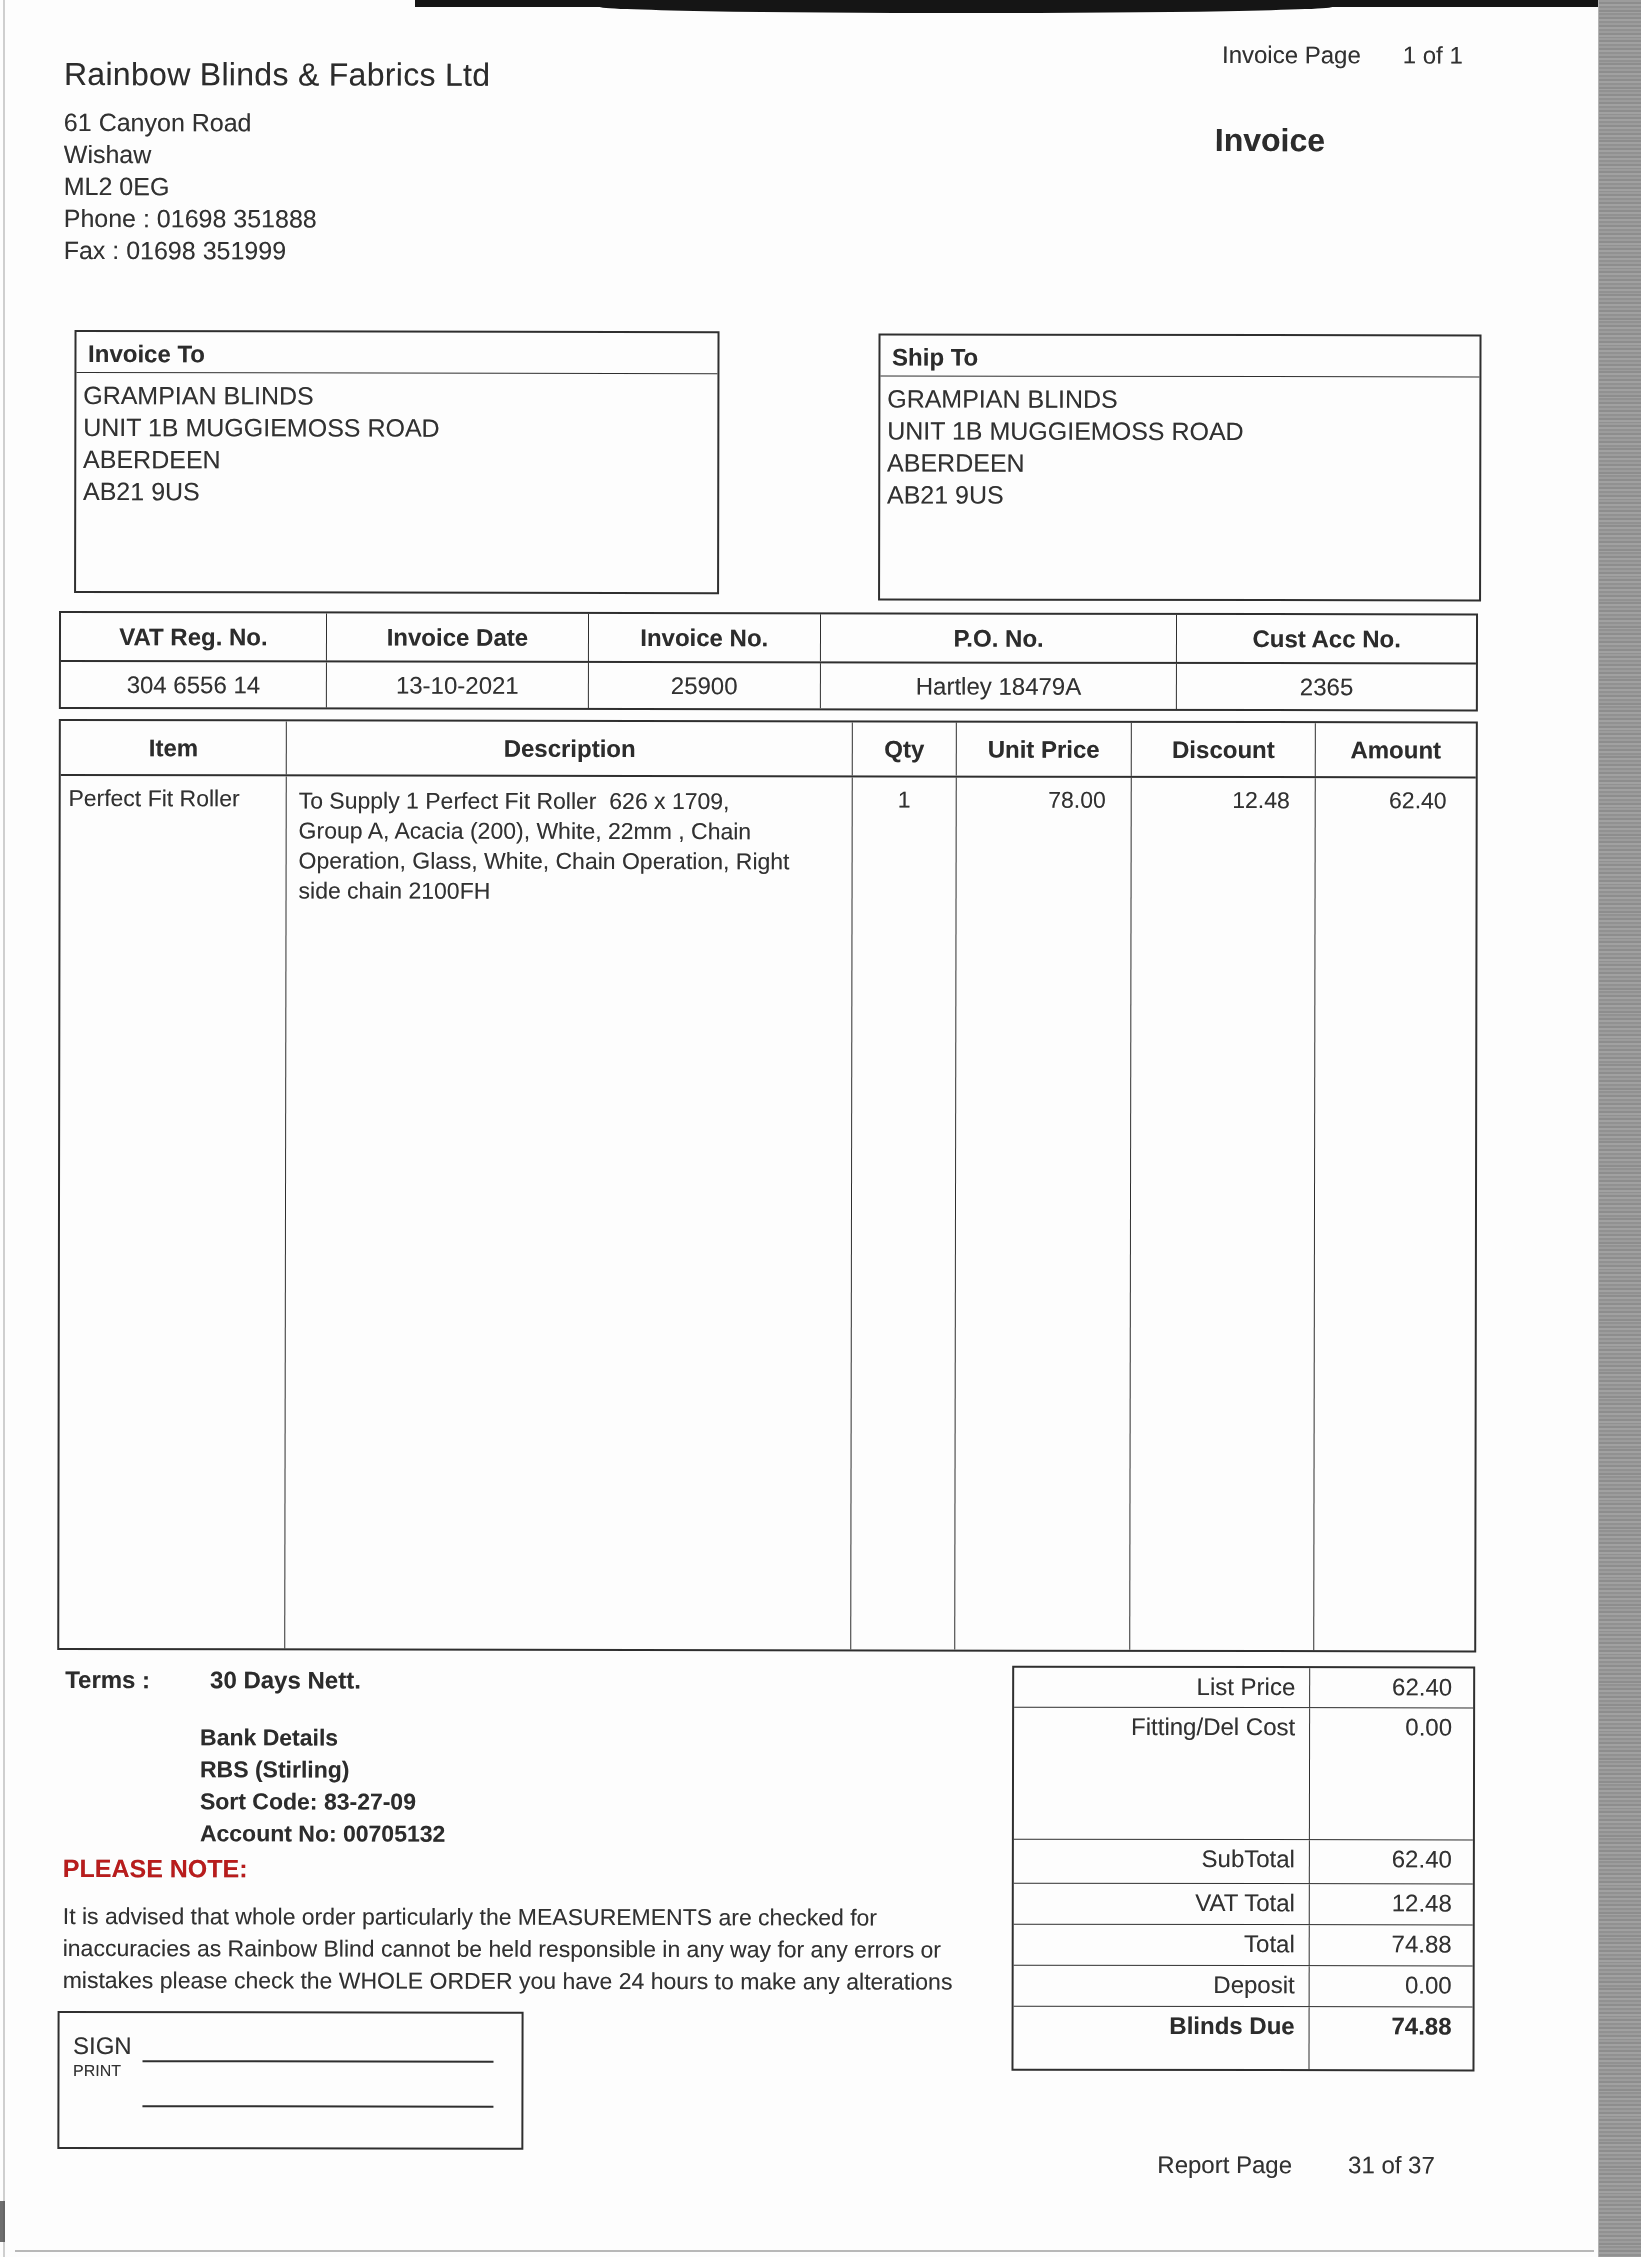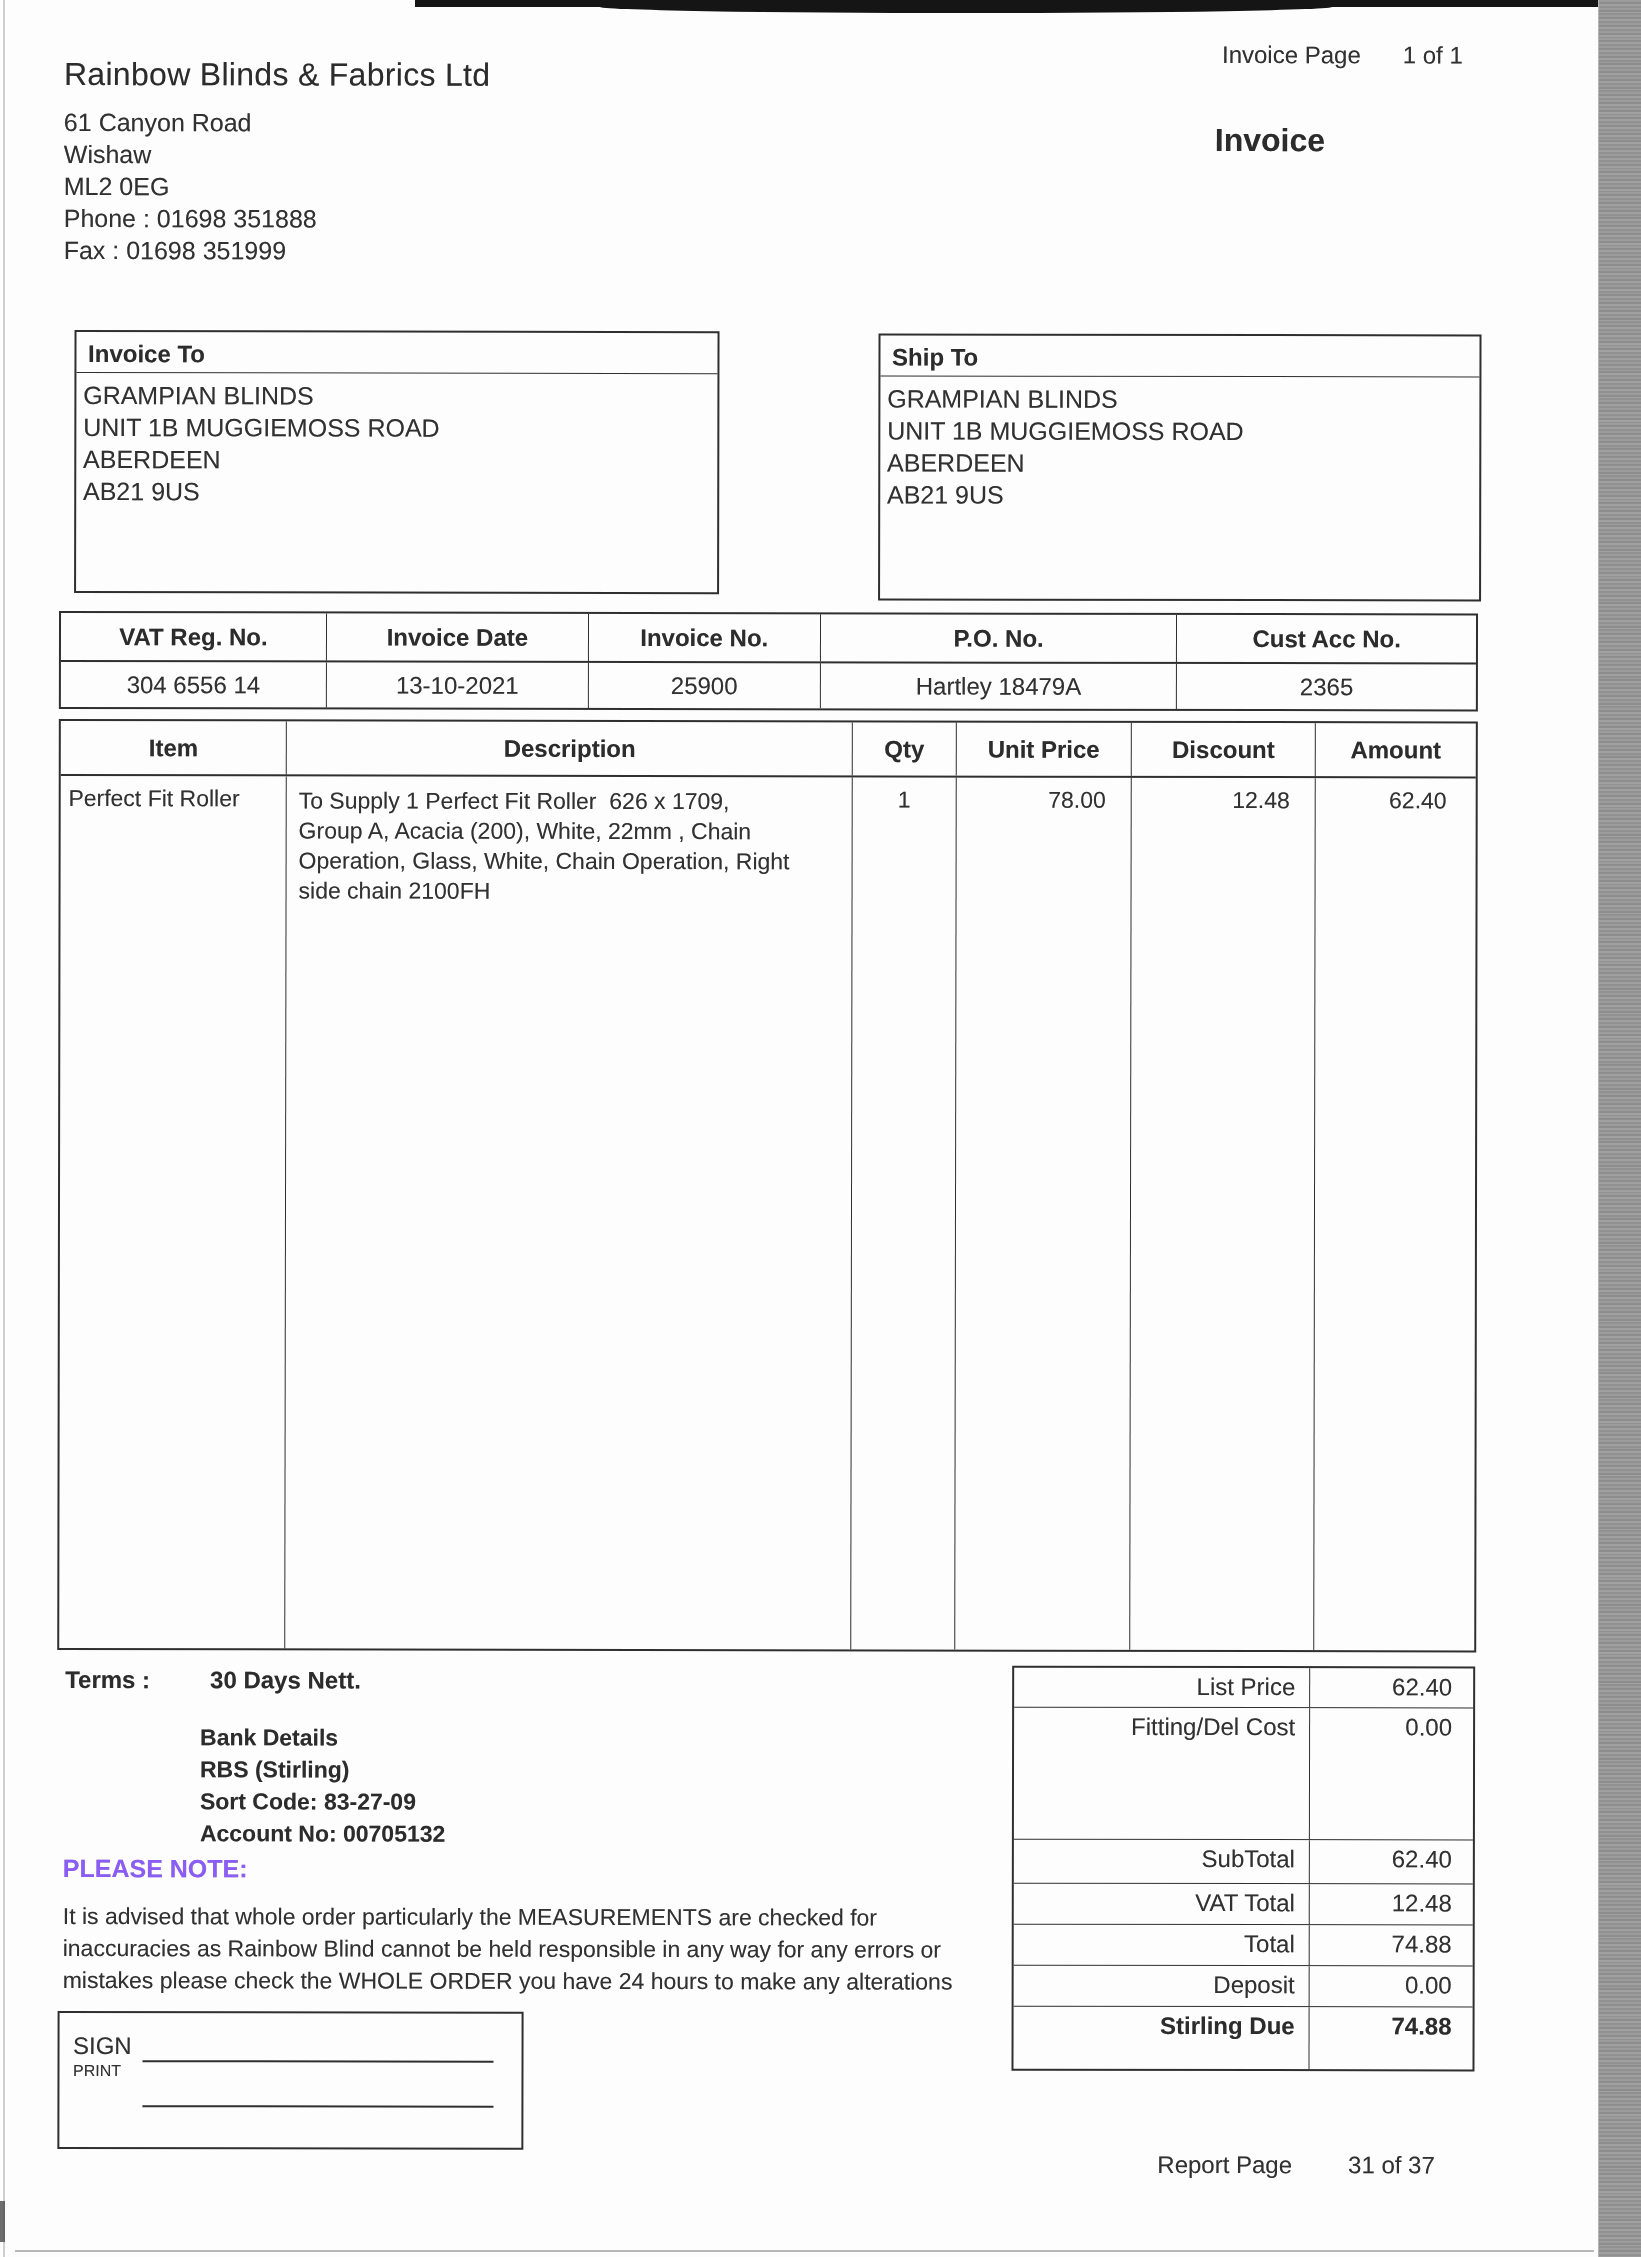--- a/index.html
+++ b/index.html
@@ -55,21 +55,21 @@
   .cell-item{padding-left:7.7px;}
   .cell-desc{padding-left:11.6px;padding-right:13.5px;white-space:pre-wrap;line-height:30px;}
   .cell-qty{text-align:center;}
   .cell-unit,.cell-disc{text-align:right;padding-right:25px;}
   .cell-amt{text-align:right;padding-right:29px;}
 
   
   .terms-row{position:absolute;left:68px;top:1666px;font-size:24px;font-weight:bold;color:#2c2c2c;}
   .terms-row .val{margin-left:60px;}
   .bank-block{position:absolute;left:203px;top:1721px;font-size:23px;font-weight:bold;line-height:32px;color:#2c2c2c;}
-  .please-note{position:absolute;left:66px;top:1854px;font-size:25px;font-weight:bold;color:#8b5cf6;}
+  .please-note{position:absolute;left:66px;top:1854px;font-size:25px;font-weight:bold;color:#b91c1c;}
   .note-paragraph{position:absolute;left:66px;top:1900px;width:927px;font-size:23px;line-height:32px;white-space:pre-line;}
 
   
   .totals-box{position:absolute;left:1015px;top:1664px;width:459px;height:401px;border:2.9px solid #2f2f2f;display:flex;flex-direction:column;}
   .totals-row{display:grid;grid-template-columns:64.4% 35.6%;border-bottom:1.9px solid #2f2f2f;font-size:24px;}
   .totals-row:last-child{border-bottom:none;flex:1;}
   .totals-row .lbl{text-align:right;padding:4.8px 13.5px 0 0;border-right:1.9px solid #2f2f2f;}
   .totals-row .amt{text-align:right;padding:4.8px 21px 0 0;}
   .r1{height:39px;} .r2{height:131px;} .r3{height:43px;} .r4{height:40px;} .r5{height:40px;} .r6{height:40px;}
   .totals-row.bold .lbl,.totals-row.bold .amt{font-weight:bold;color:#2c2c2c;}
@@ -200,21 +200,21 @@
       </div>
       <div class="totals-row r5">
         <div class="lbl">Total</div>
         <div class="amt">74.88</div>
       </div>
       <div class="totals-row r6">
         <div class="lbl">Deposit</div>
         <div class="amt">0.00</div>
       </div>
       <div class="totals-row bold">
-        <div class="lbl">Stirling Due</div>
+        <div class="lbl">Blinds Due</div>
         <div class="amt">74.88</div>
       </div>
     </div>
 
     <div class="sign-box">
       <div class="sign-label">SIGN</div>
       <div class="sig-line1"></div>
       <div class="print-label">PRINT</div>
       <div class="sig-line2"></div>
     </div>

